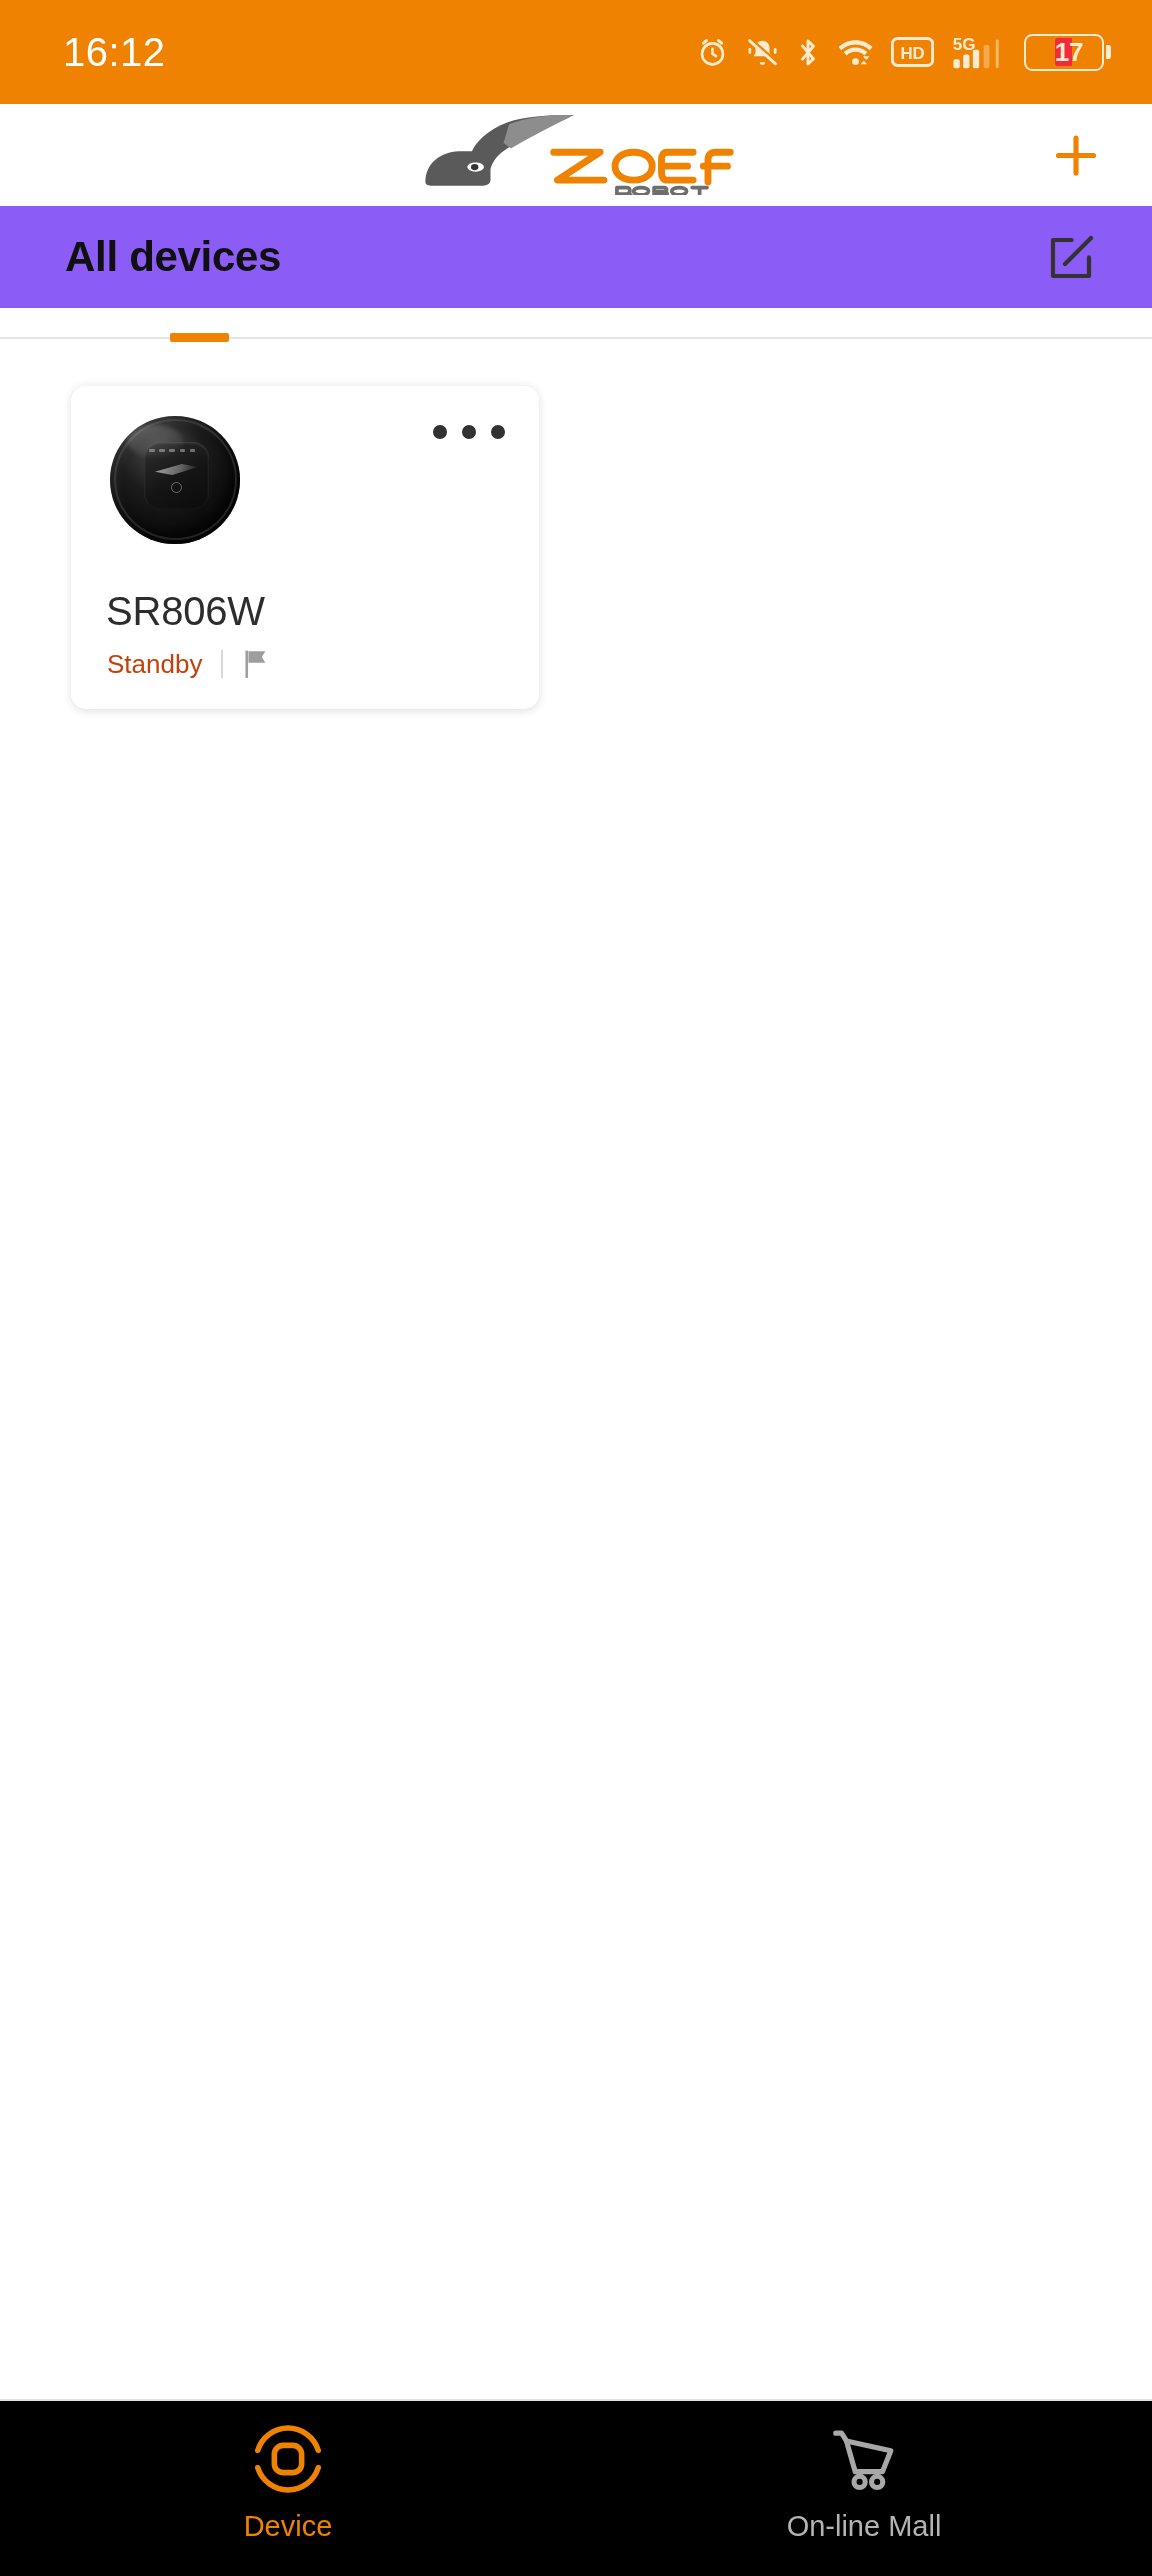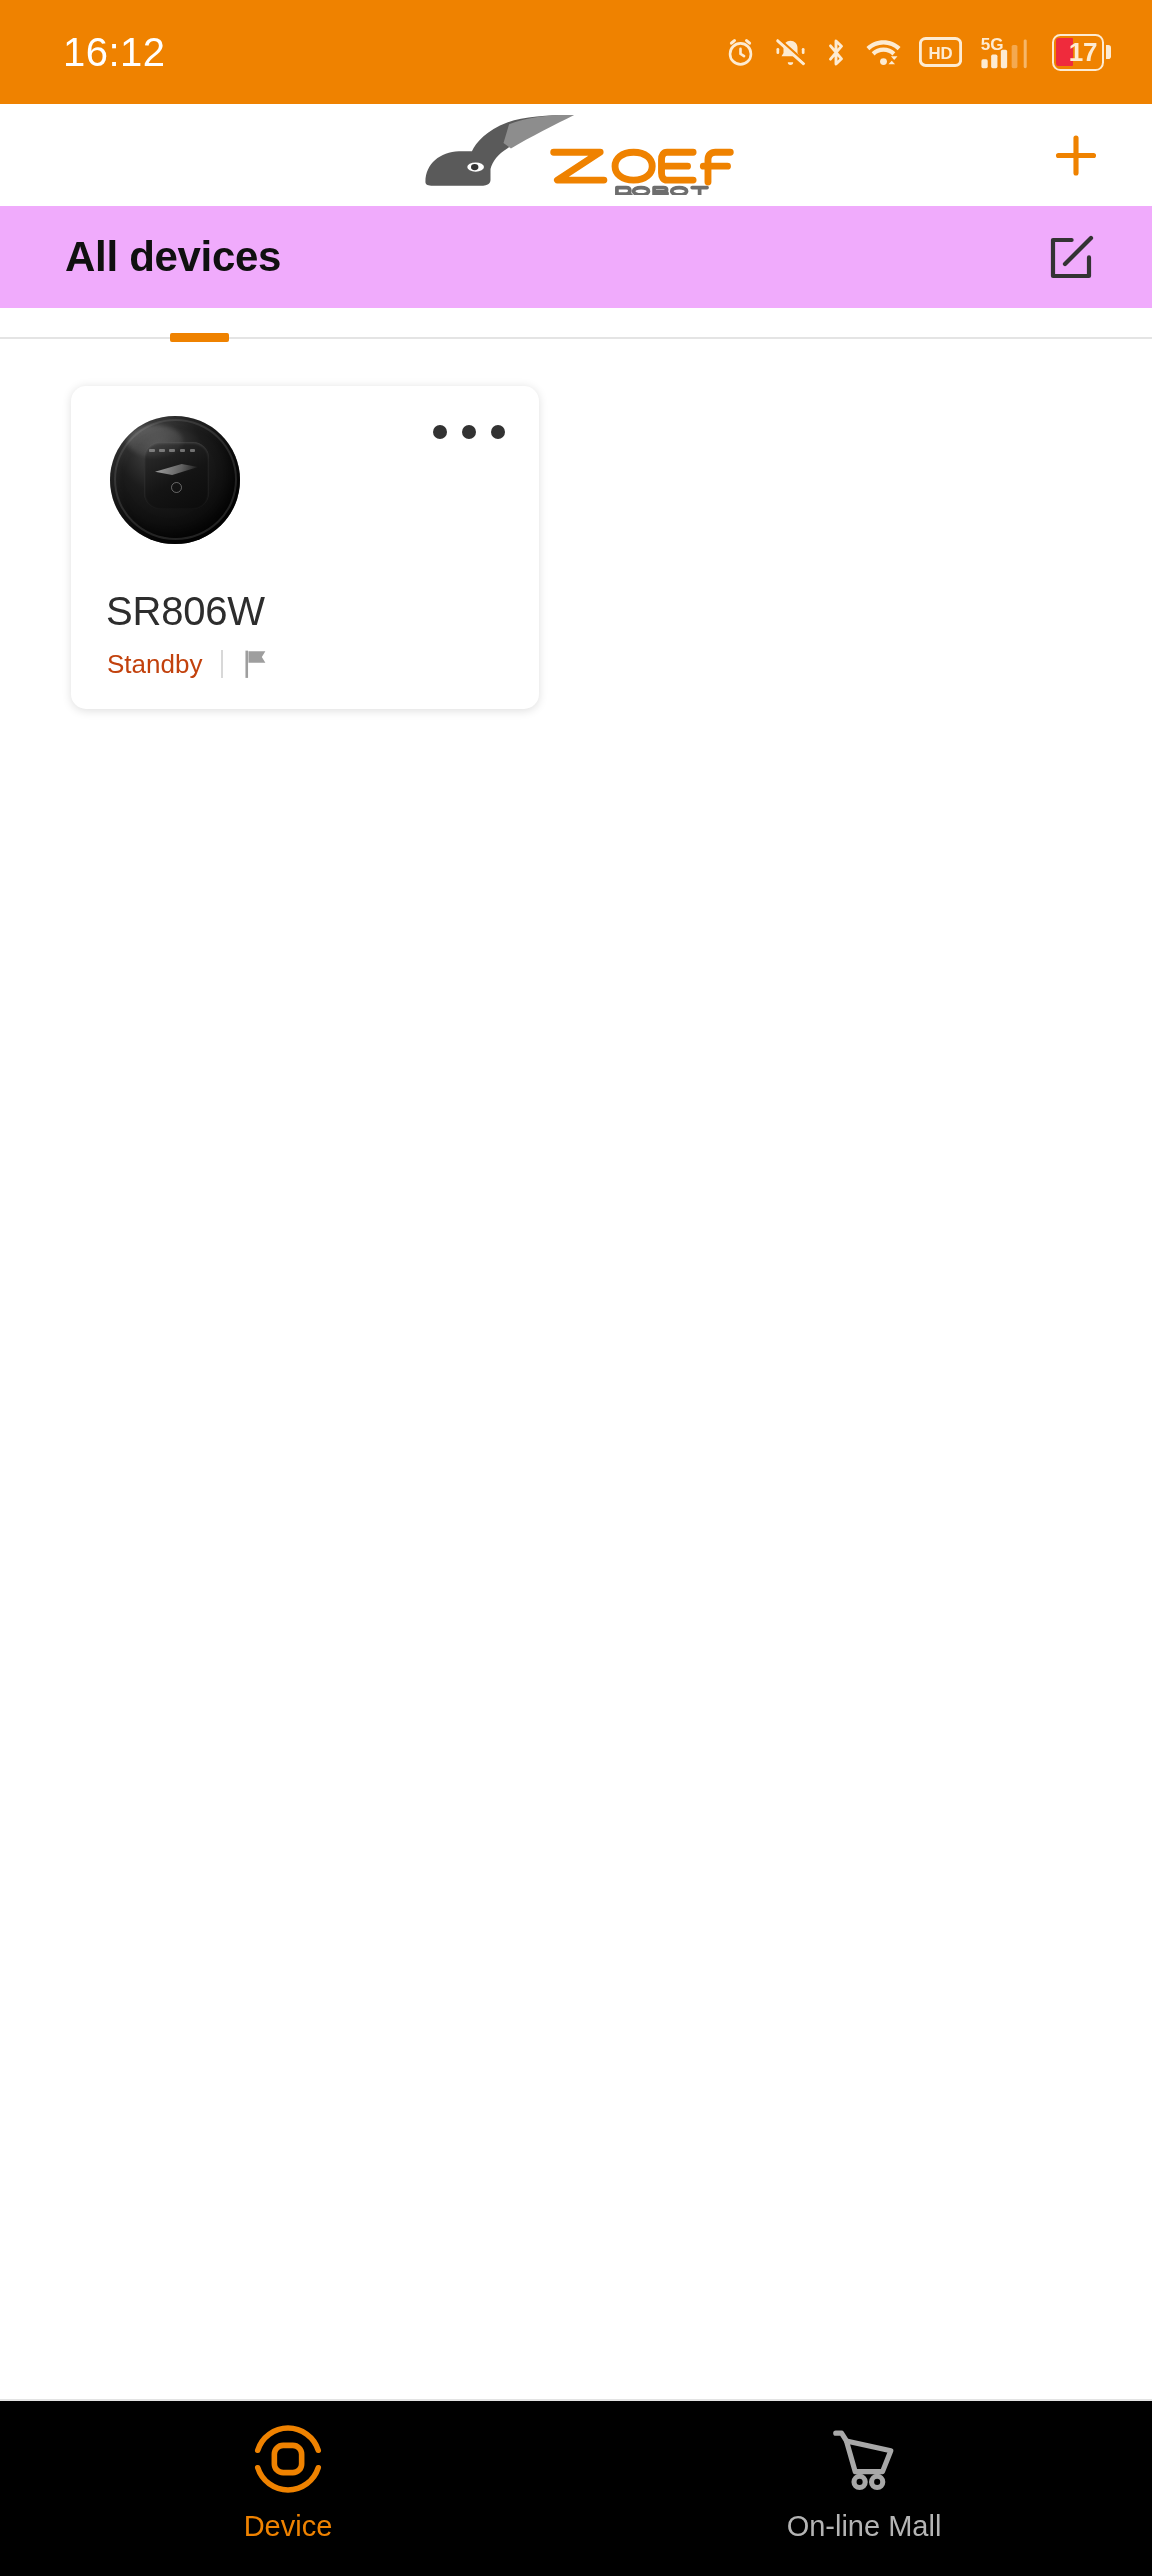--- a/index.html
+++ b/index.html
@@ -19,22 +19,22 @@
     gap:8px;
   }
   .status-time { color:#ffffff; font-size:40px; font-weight:500; letter-spacing:0.5px; line-height:1; }
   .status-icons { display:flex; align-items:center; gap:16px; }
   .sicon { display:flex; align-items:center; justify-content:center; }
 
   .battery {
     display:flex; align-items:center; gap:2.8px; margin-left:5.6px;
   }
   .batt-body {
-    width:52px; height:37px; border:2.8px solid #fdebd2; border-radius:8.4px;
-    display:flex; align-items:center; position:relative; padding:2.8px;
+    width:80px; height:37px; border:2.8px solid #fdebd2; border-radius:8.4px;
+    display:flex; align-items:center; position:relative; padding:2.8px;justify-content:center;
   }
   .batt-fill { width:16.7px; height:100%; background:#ef2b3c; border-radius:2.8px 0.9px 0.9px 2.8px; }
   .batt-num {
     position:absolute; left:0; right:0; top:50%; transform:translateY(-50%);
     text-align:center; color:#fdebd2; font-size:26px; font-weight:600; padding-left:11px; line-height:1;
   }
   .batt-cap { width:4.6px; height:14px; background:#fdebd2; border-radius:0 2.8px 2.8px 0; }
 
   
   .appbar {
@@ -43,21 +43,21 @@
   }
   .logo-wrap { display:flex; align-items:center; height:74px; }
   .plus-btn {
     position:absolute; right:41px; top:50%; transform:translateY(-50%);
     width:71px; height:71px; display:flex; align-items:center; justify-content:center;
   }
 
   
   .titlerow {
     flex:0 0 102px; display:flex; align-items:center; justify-content:space-between;
-    padding:0 46px 0 65px; position:relative; background:#f0abfc;
+    padding:0 46px 0 65px; position:relative; background:#8b5cf6;
   }
   .page-title { font-size:42px; font-weight:bold; color:#101010; letter-spacing:-0.3px; }
   .edit-btn { width:69px; height:69px; display:flex; align-items:center; justify-content:center; }
 
   .tabline { position:relative; height:39px; flex:0 0 39px; background:#ffffff; }
   .tabline:after {
     content:""; position:absolute; left:0; right:0; bottom:8.4px; height:1.9px; background:#e4e4e4;
   }
   .tab-indicator {
     position:absolute; left:170px; bottom:4.6px; width:59px; height:9.3px;

